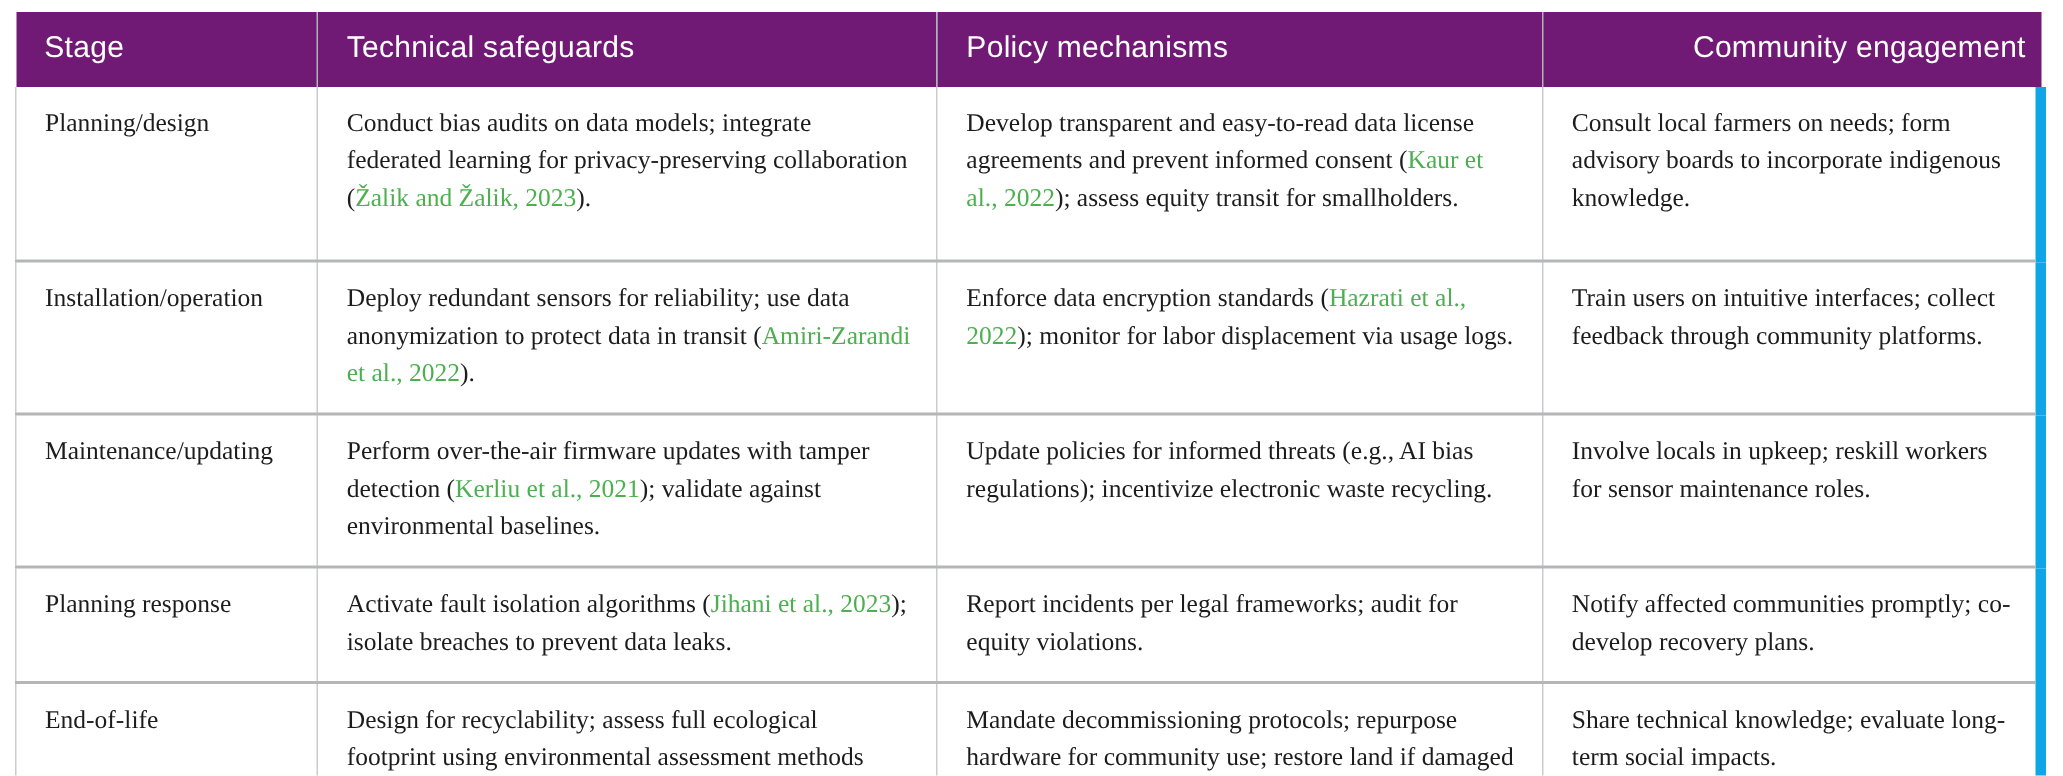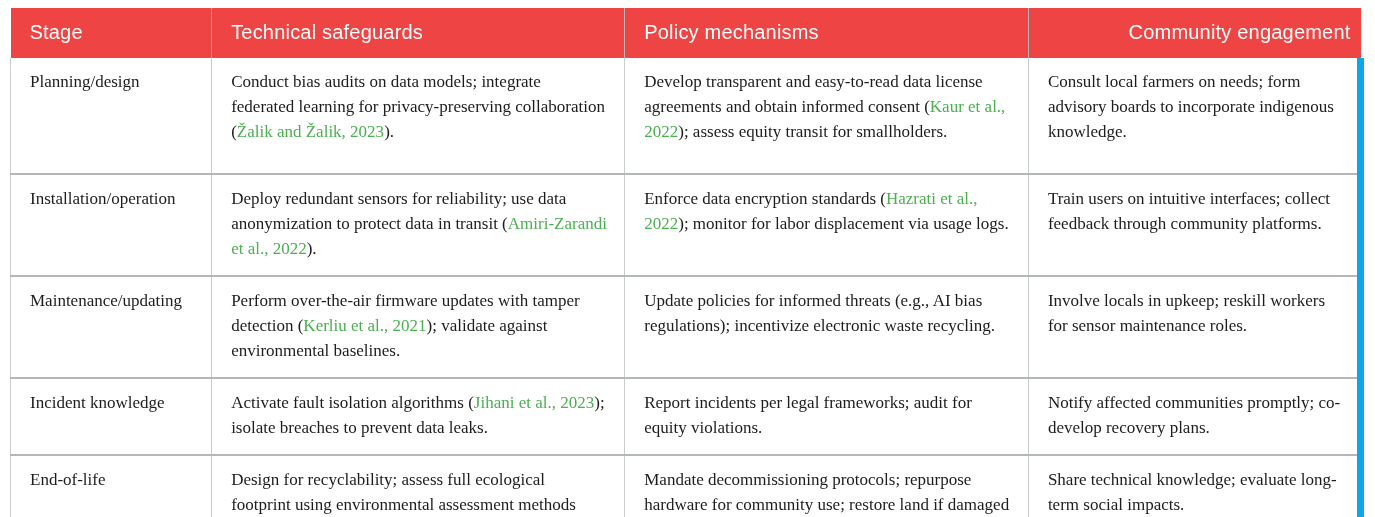--- a/index.html
+++ b/index.html
@@ -13,21 +13,21 @@
   }
   .table-wrap {
     margin: 8px 11px 0 10px;
   }
   table.lifecycle {
     width: 100%;
     border-collapse: collapse;
     table-layout: fixed;
   }
   thead th {
-    background: #ef4444;
+    background: #701a75;
     color: #ffffff;
     font-family: "Liberation Sans", "DejaVu Sans", sans-serif;
     font-weight: 400;
     font-size: 20px;
     letter-spacing: 0.2px;
     text-align: left;
     vertical-align: middle;
     height: 44px;
     padding: 2px 10px 4px 19px;
     border-right: 1px solid #b0b4b4;
@@ -72,37 +72,37 @@
         <th>Stage</th>
         <th>Technical safeguards</th>
         <th>Policy mechanisms</th>
         <th>Community engagement</th>
       </tr>
     </thead>
     <tbody>
       <tr>
         <td>Planning/design</td>
         <td><span>Conduct bias audits on data models; integrate federated learning for privacy-preserving collaboration (</span><span class="cite">Žalik and Žalik, 2023</span><span>).</span></td>
-        <td><span>Develop transparent and easy-to-read data license agreements and obtain informed consent (</span><span class="cite">Kaur et al., 2022</span><span>); assess equity transit for smallholders.</span></td>
+        <td><span>Develop transparent and easy-to-read data license agreements and prevent informed consent (</span><span class="cite">Kaur et al., 2022</span><span>); assess equity transit for smallholders.</span></td>
         <td><span>Consult local farmers on needs; form advisory boards to incorporate indigenous knowledge.</span></td>
       </tr>
       <tr>
         <td>Installation/operation</td>
         <td><span>Deploy redundant sensors for reliability; use data anonymization to protect data in transit (</span><span class="cite">Amiri-Zarandi et al., 2022</span><span>).</span></td>
         <td><span>Enforce data encryption standards (</span><span class="cite">Hazrati et al., 2022</span><span>); monitor for labor displacement via usage logs.</span></td>
         <td><span>Train users on intuitive interfaces; collect feedback through community platforms.</span></td>
       </tr>
       <tr>
         <td>Maintenance/updating</td>
         <td><span>Perform over-the-air firmware updates with tamper detection (</span><span class="cite">Kerliu et al., 2021</span><span>); validate against environmental baselines.</span></td>
         <td><span>Update policies for informed threats (e.g., AI bias regulations); incentivize electronic waste recycling.</span></td>
         <td><span>Involve locals in upkeep; reskill workers for sensor maintenance roles.</span></td>
       </tr>
       <tr>
-        <td>Incident knowledge</td>
+        <td>Planning response</td>
         <td><span>Activate fault isolation algorithms (</span><span class="cite">Jihani et al., 2023</span><span>); isolate breaches to prevent data leaks.</span></td>
         <td><span>Report incidents per legal frameworks; audit for equity violations.</span></td>
         <td><span>Notify affected communities promptly; co-develop recovery plans.</span></td>
       </tr>
       <tr>
         <td>End-of-life</td>
         <td><span>Design for recyclability; assess full ecological footprint using environmental assessment methods (</span><span class="cite">Bonvoisin et al., 2012</span></td>
         <td><span>Mandate decommissioning protocols; repurpose hardware for community use; restore land if damaged</span></td>
         <td><span>Share technical knowledge; evaluate long-term social impacts.</span></td>
       </tr>

